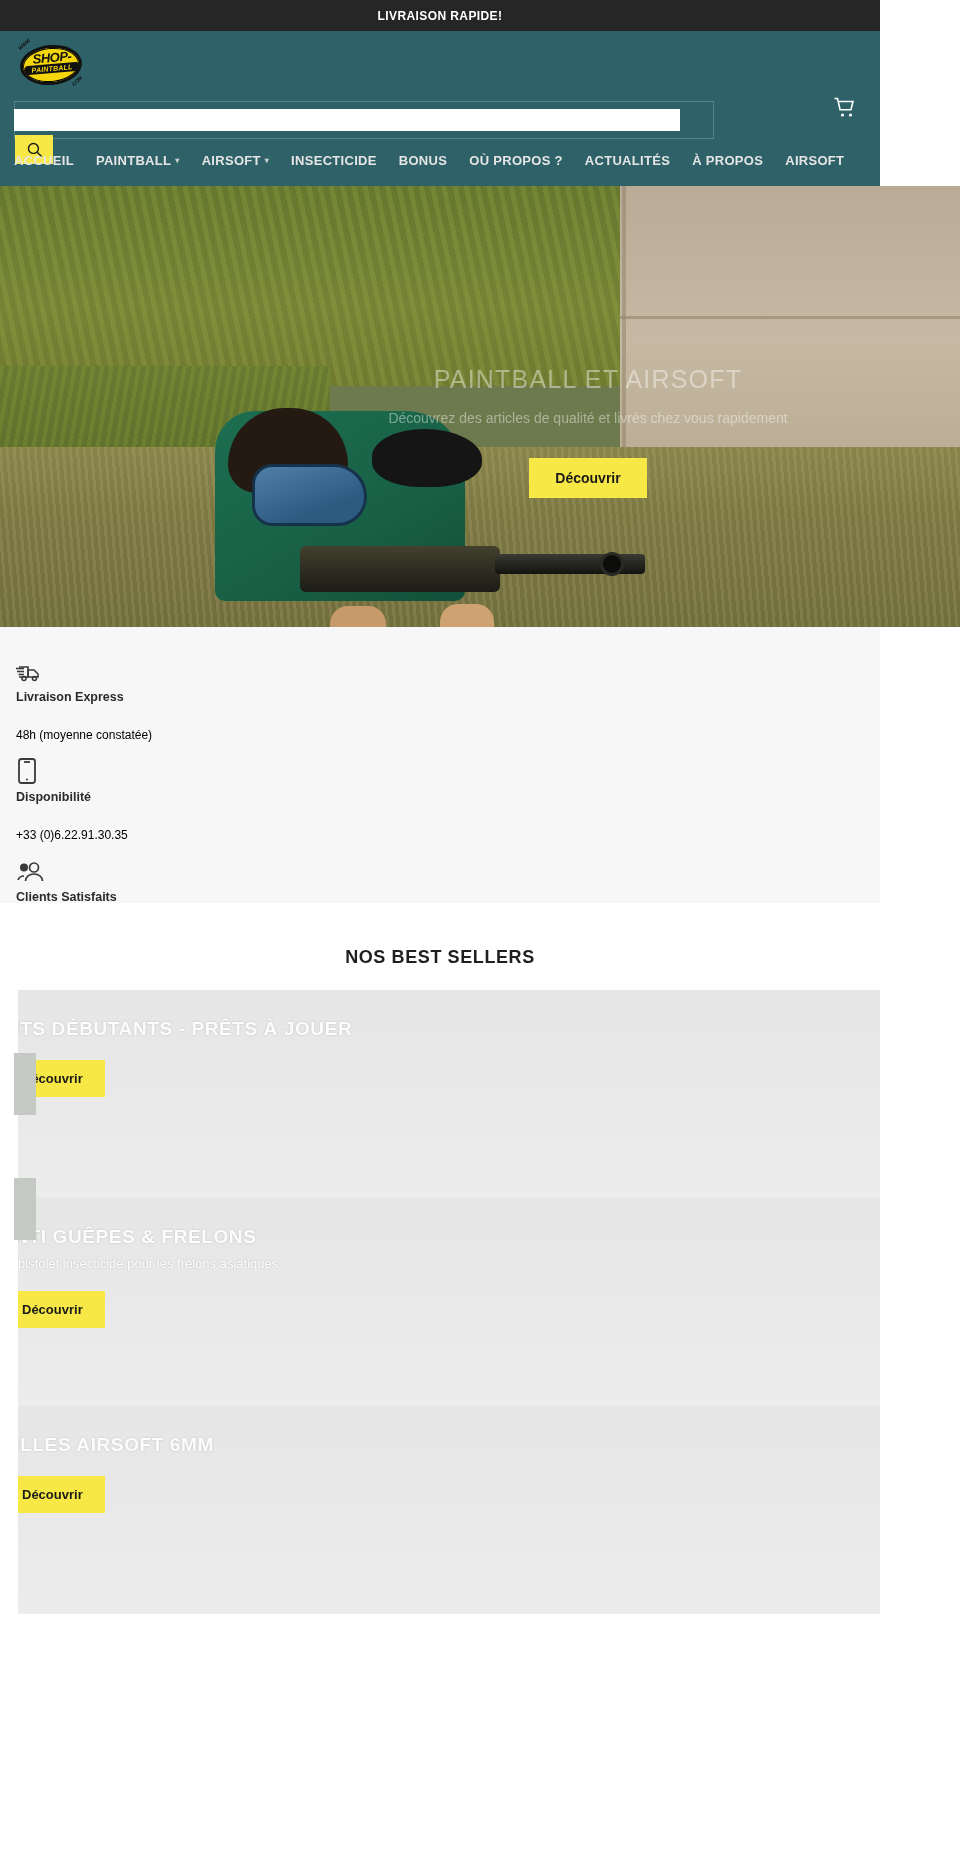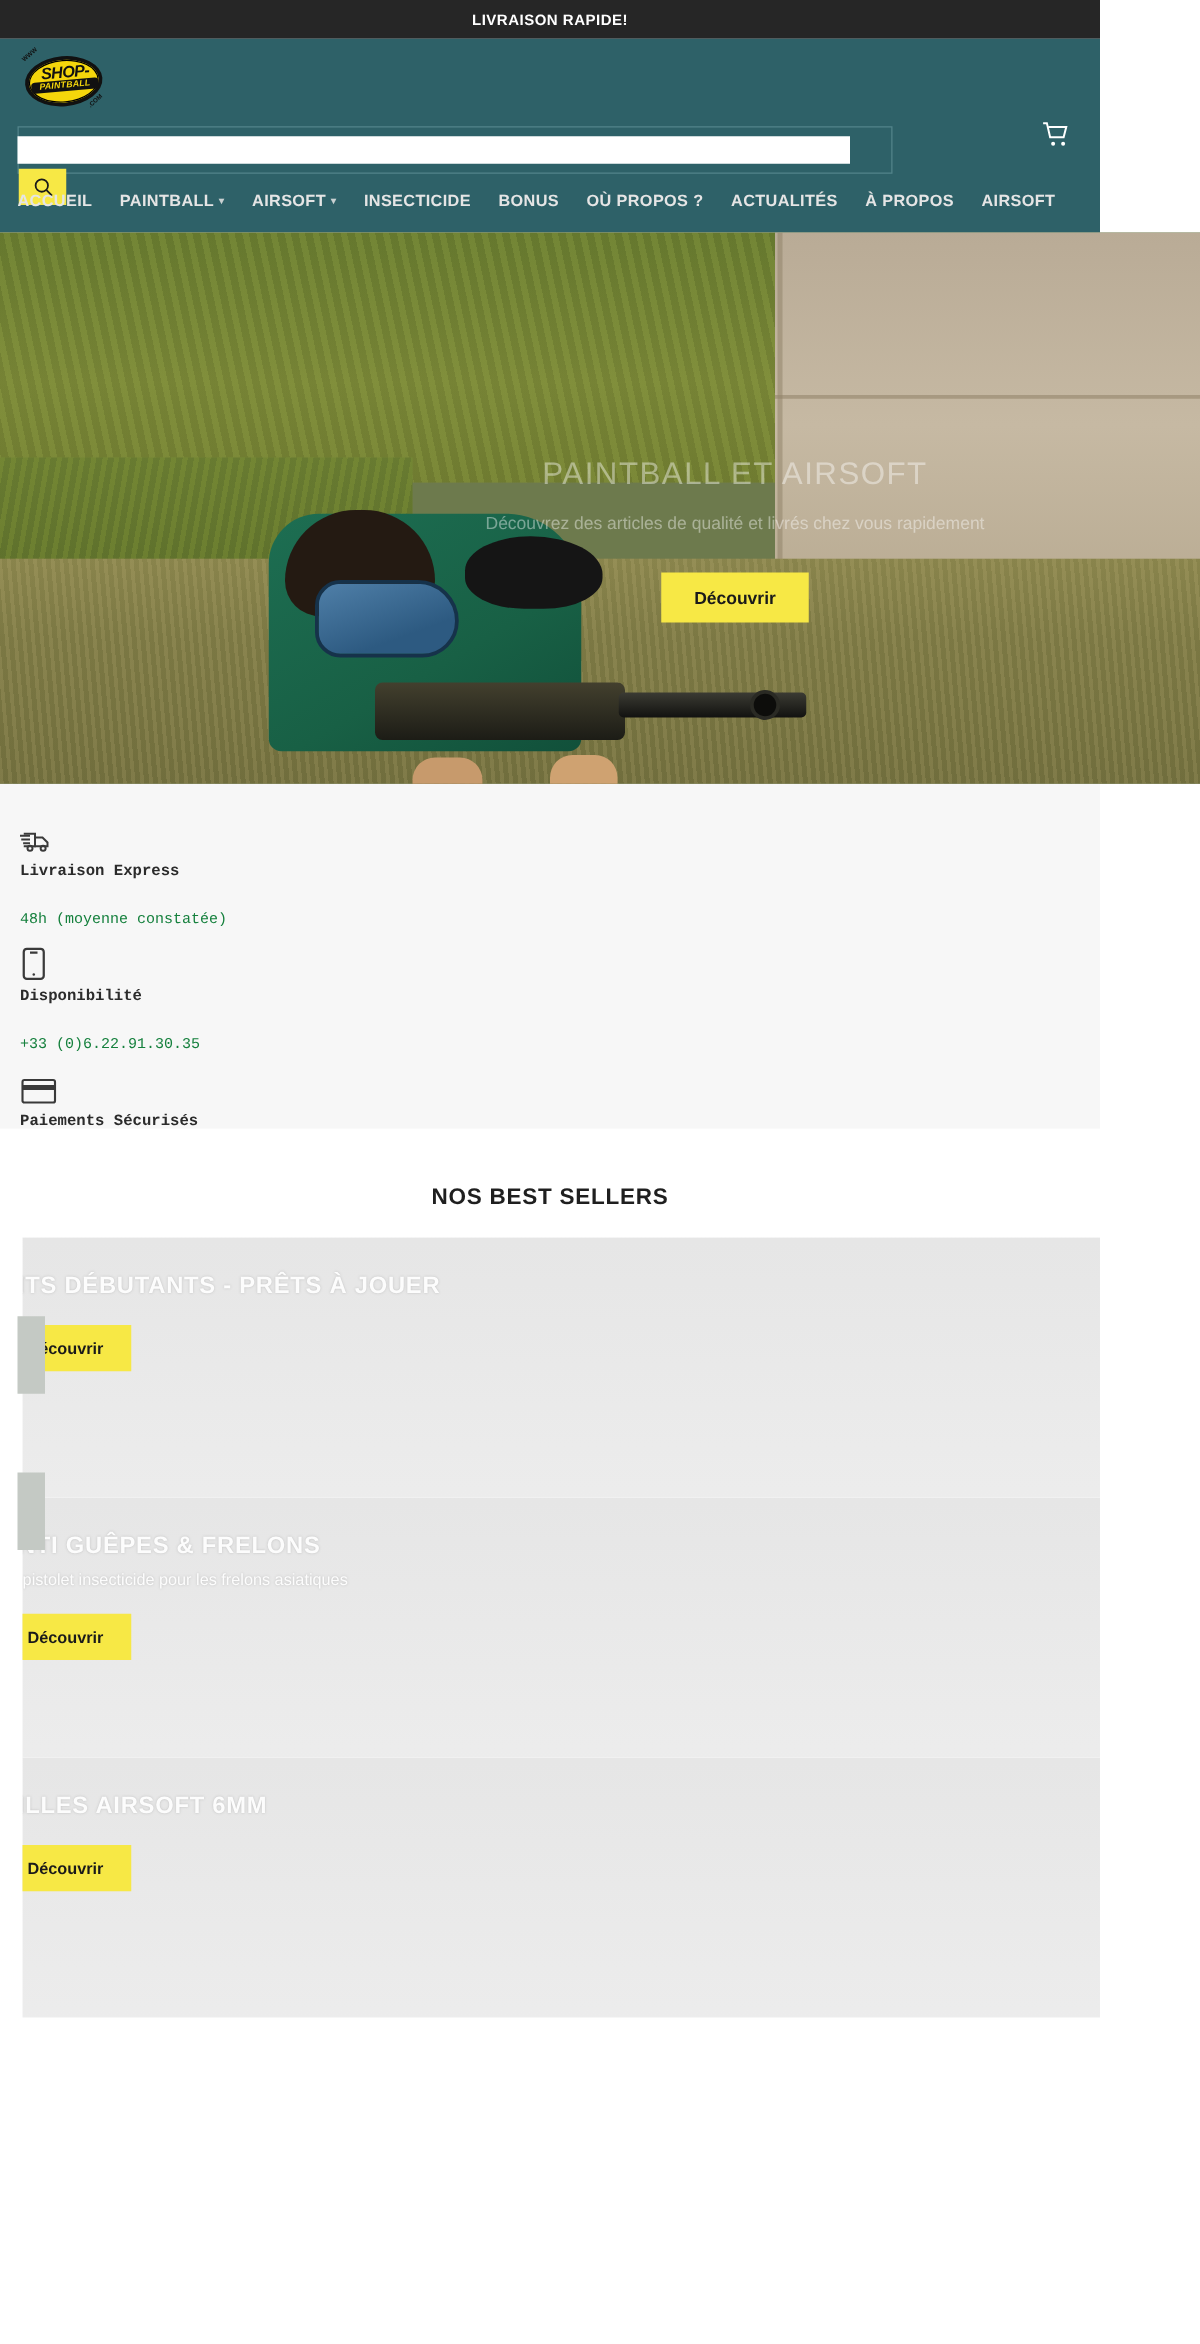--- a/index.html
+++ b/index.html
@@ -323,33 +323,32 @@
     border: none;
     cursor: pointer;
     font-family: "Liberation Sans", sans-serif;
   }
 
   
   .features {
     background: #f7f7f7;
     padding: 32px 16px 40px 16px;
     height: 276px;
-    font-family: Liberation Mono, monospace;
   }
   .feature { margin-bottom: 17px; }
   .feature-icon { height: 26px; display:flex; align-items:flex-end; margin-bottom: 5px; }
   .feature-title {
     font-size: 12.5px;
     font-weight: 700;
     color: #2b2b2b;
     margin-bottom: 2px;
   }
   .feature-desc {
     font-size: 12px;
-    color: #15803d;
+    color: #000000;
     margin-top: 24px;
   }
 
   
   .bestsellers {
     background: #ffffff;
     padding-top: 44px;
     position: relative;
   }
   .bs-title {
@@ -536,20 +535,32 @@
         <svg width="22" height="28" viewBox="0 0 22 28" fill="none" stroke="#3a3a3a" stroke-width="1.8">
           <rect x="3" y="2" width="16" height="24" rx="2.5"></rect>
           <line x1="8" y1="5" x2="14" y2="5"></line>
           <circle cx="11" cy="22.5" r="1" fill="#3a3a3a" stroke="none"></circle>
         </svg>
       </div>
       <div class="feature-title">Disponibilité</div>
       <div class="feature-desc">+33 (0)6.22.91.30.35</div>
     </div>
 
+    <div class="feature">
+      <div class="feature-icon">
+        <svg width="34" height="24" viewBox="0 0 34 24" fill="none" stroke="#3a3a3a" stroke-width="1.7">
+          <circle cx="8" cy="6.5" r="4" fill="#3a3a3a" stroke="none"></circle>
+          <circle cx="18" cy="6.5" r="4.5"></circle>
+          <path d="M2 19c1.5-4 5-4 6-4"></path>
+          <path d="M9.5 20c0-4.5 4-7 8.5-7s8.5 2.5 8.5 7"></path>
+        </svg>
+      </div>
+      <div class="feature-title">Clients Satisfaits</div>
+      <div class="feature-desc">Objectif 100%</div>
+    </div>
 
     <div class="feature">
       <div class="feature-icon">
         <svg width="32" height="24" viewBox="0 0 32 24" fill="none" stroke="#3a3a3a" stroke-width="1.7">
           <rect x="2" y="3" width="26" height="18" rx="1.5"></rect>
           <rect x="2" y="7" width="26" height="4" fill="#3a3a3a" stroke="none"></rect>
         </svg>
       </div>
       <div class="feature-title">Paiements Sécurisés</div>
       <div class="feature-desc">Certificat SSL</div>

